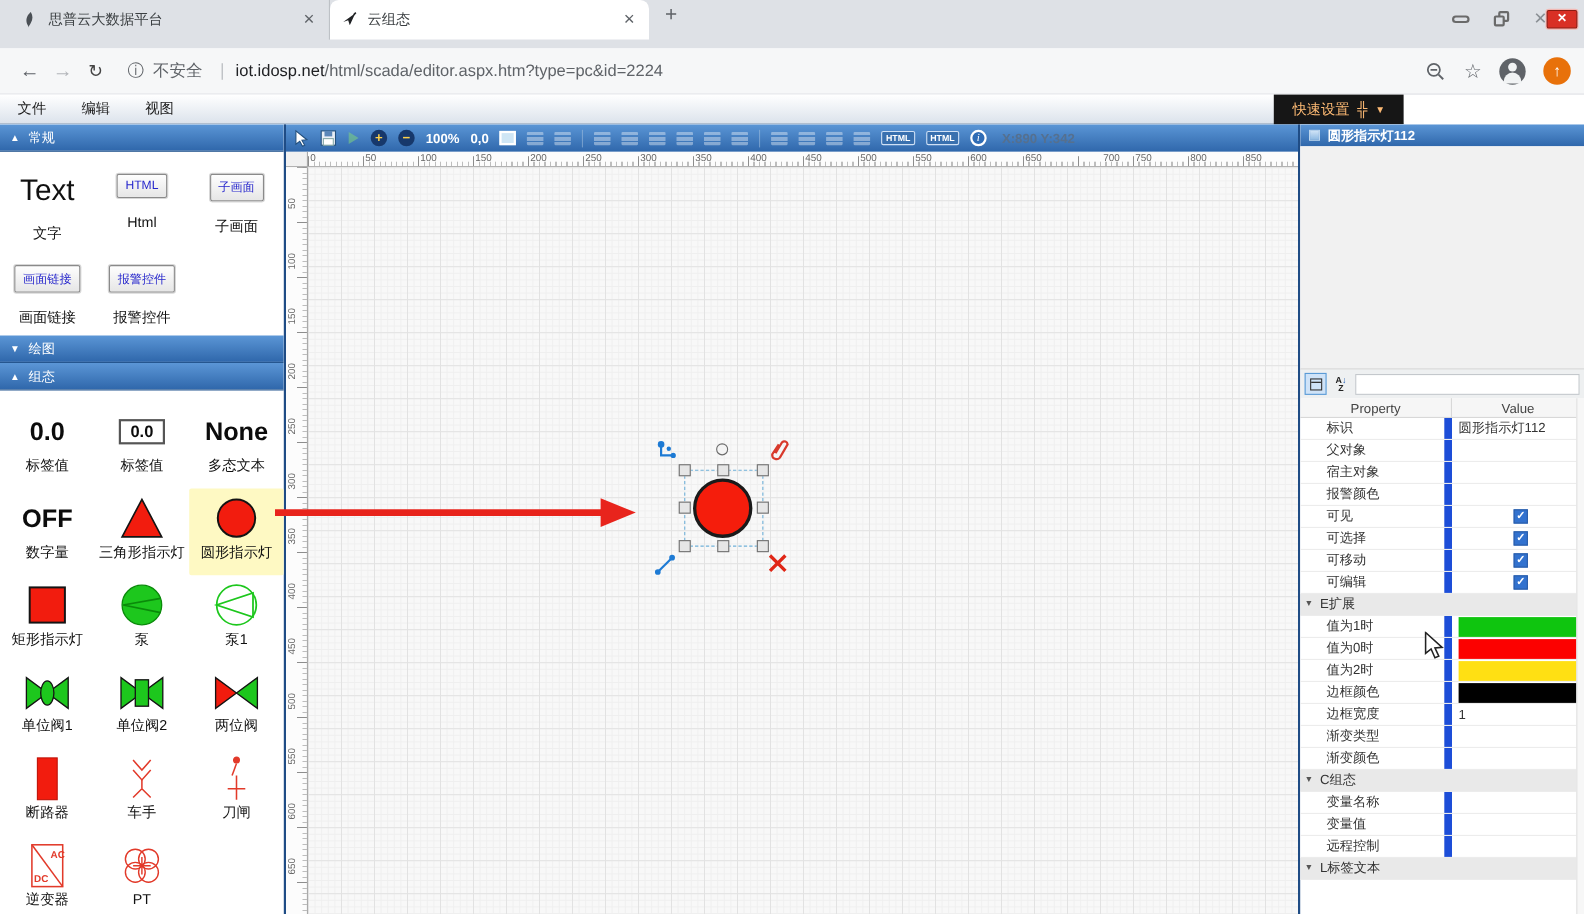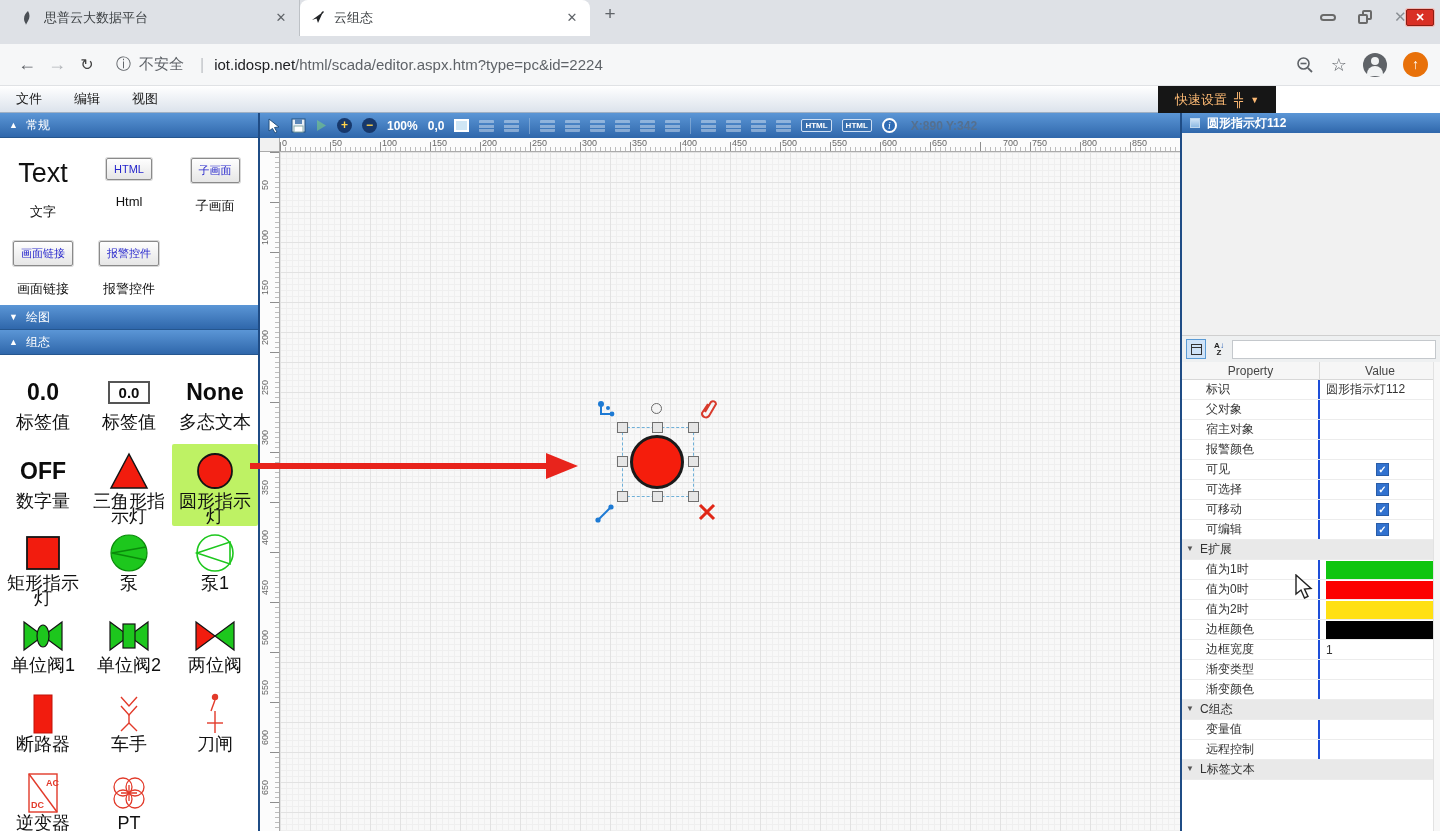--- a/index.html
+++ b/index.html
@@ -61,22 +61,22 @@
   .gen-grid{display:grid;grid-template-columns:1fr 1fr 1fr;padding:8px 0 0 0;height:167px;}
   .gen-item{display:flex;flex-direction:column;align-items:center;justify-content:flex-start;gap:14px;padding-top:12px;}
   .gen-item .glabel{font-size:13px;color:#111;}
   .text-glyph{font-size:27px;color:#111;}
   .ui-btn{font-size:11px;color:#2626cc;background:linear-gradient(#fefefe,#e6e6e6);border:1px solid #8a8a8a;border-radius:2px;padding:4px 7px;box-shadow:0 0 0 1px #d7d7d7;white-space:nowrap;}
 
   
   .palette-grid{display:grid;grid-template-columns:1fr 1fr 1fr;padding-top:10px;}
   .pitem{display:flex;flex-direction:column;align-items:center;padding:4px 2px 2px 2px;min-height:79px;}
   .pitem .picon{height:46px;display:flex;align-items:center;justify-content:center;}
-  .pitem .plabel{font-size:18px;color:#111;text-align:center;line-height:15px;}
-  .pitem.sel{background:#bef264;border-radius:2px;}
+  .pitem .plabel{font-size:13px;color:#111;text-align:center;line-height:15px;}
+  .pitem.sel{background:#fef9c3;border-radius:2px;}
   .bigval{font-size:23px;font-weight:bold;color:#0c0c0c;}
   .boxval{font-size:15px;font-weight:bold;color:#0c0c0c;border:2px solid #555;padding:1px 9px;background:#fff;}
 
   
   .c-toolbar{height:25px;display:flex;align-items:center;padding:0 8px;gap:10px;overflow:hidden;}
   .tb-txt{font-size:12px;font-weight:bold;color:#fff;}
   .tb-coords{font-size:12px;color:#55708f;font-weight:bold;margin-left:4px;white-space:nowrap;}
   .tb-zoom{width:15px;height:15px;border-radius:50%;background:#17386b;color:#ffd24a;font-size:12px;font-weight:bold;text-align:center;line-height:14px;}
   .tb-canvasicon{width:15px;height:13px;background:#cfe6f5;border:2px solid #fff;}
   .ficon{width:15px;height:12px;opacity:.38;background:linear-gradient(#fff 0 3px,transparent 3px 5px,#fff 5px 8px,transparent 8px 9px,#fff 9px 12px);border-radius:1px;}
@@ -117,21 +117,21 @@
   .rp-btn.active{background:#cfe3f8;border:1px solid #5b9bd5;}
   .cat-glyph{width:11px;height:11px;border:1px solid #333;background:linear-gradient(#333 0 1px,transparent 1px) center/100% 50% no-repeat;position:relative;}
   .az-glyph{font-size:8px;font-weight:bold;color:#222;line-height:7px;text-align:center;}
   .az-glyph .dn{color:#1a56b0;}
   .rp-filter{flex:1;height:19px;border:1px solid #c4c8cc;background:#fff;font-size:11px;padding:0 4px;}
   .grid-head{height:18px;display:flex;background:#f6f6f6;border-bottom:1px solid #d8d8d8;font-size:12px;color:#444;}
   .grid-head div{display:flex;align-items:center;justify-content:center;}
   .gh-prop{width:138px;border-right:1px solid #d8d8d8;}
   .gh-val{flex:1;}
   .prow{display:flex;height:20px;border-bottom:1px solid #ececec;font-size:12px;color:#333;background:#fff;}
-  .pname{width:138px;display:flex;align-items:center;padding-left:24px;border-right:2px solid #1d4ed8;position:relative;overflow:hidden;white-space:nowrap;}
+  .pname{width:138px;display:flex;align-items:center;padding-left:24px;border-right:7px solid #1d4ed8;position:relative;overflow:hidden;white-space:nowrap;}
   .pvalue{flex:1;display:flex;align-items:center;padding:0 1px 0 6px;overflow:hidden;white-space:nowrap;}
   .prow.pgroup{background:#e9e9e9;}
   .prow.pgroup .pname{border-right:none;padding-left:18px;}
   .garrow{position:absolute;left:4px;top:4px;font-size:8px;color:#555;}
   .cbox{width:13px;height:13px;background:#3272cf;border:1px solid #2a5da8;color:#fff;font-size:10px;font-weight:bold;text-align:center;line-height:12px;margin:0 auto;}
   .swatch{width:100%;height:18px;display:block;}
   .scroll-strip{position:absolute;right:0;top:249px;width:7px;height:469px;background:#f7f7f7;border-left:1px solid #e2e2e2;}
 </style>
 </head>
 <body>
@@ -638,20 +638,26 @@
           <div class="pvalue"></div>
         </div>
         <div class="prow pgroup">
           <div class="pname">
             <span class="garrow">▼</span>
             <span class="pntext">C组态</span>
           </div>
         </div>
         <div class="prow">
           <div class="pname">
+            <span class="pntext">变量名称</span>
+          </div>
+          <div class="pvalue"></div>
+        </div>
+        <div class="prow">
+          <div class="pname">
             <span class="pntext">变量值</span>
           </div>
           <div class="pvalue"></div>
         </div>
         <div class="prow">
           <div class="pname">
             <span class="pntext">远程控制</span>
           </div>
           <div class="pvalue"></div>
         </div>

